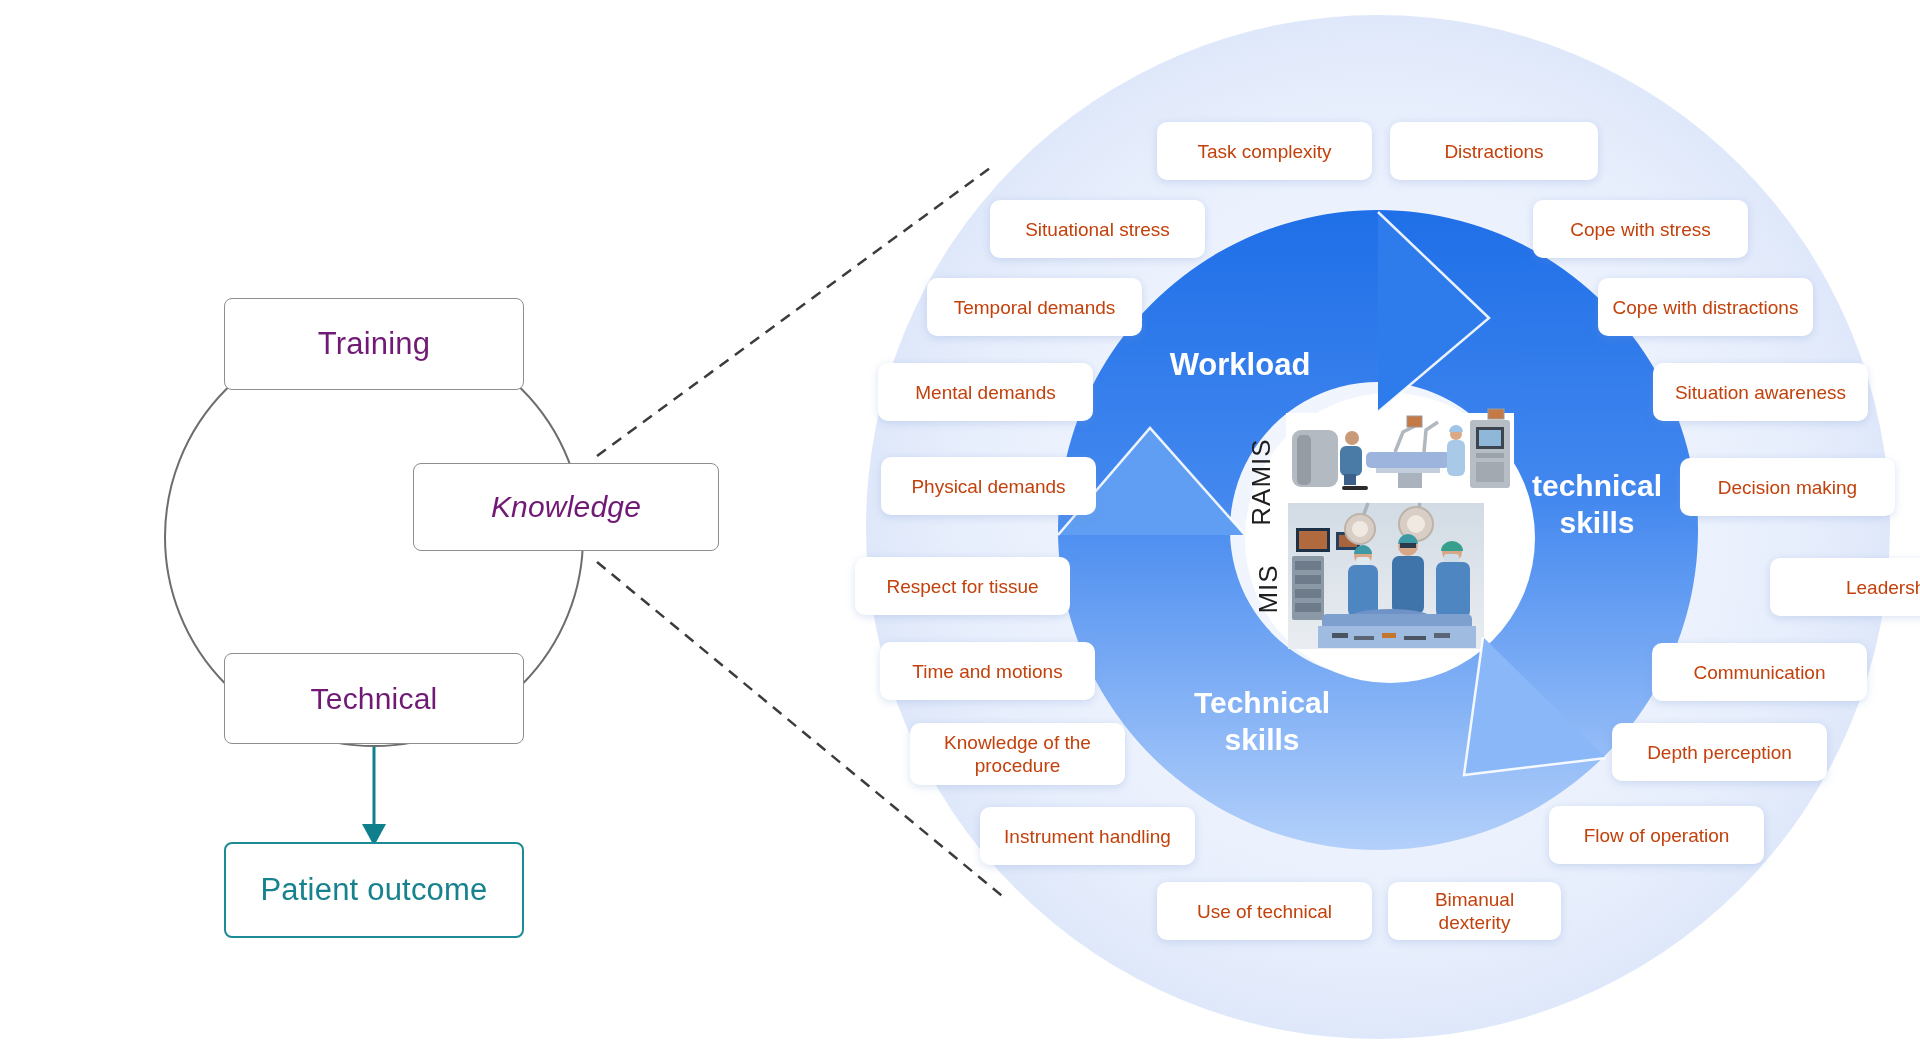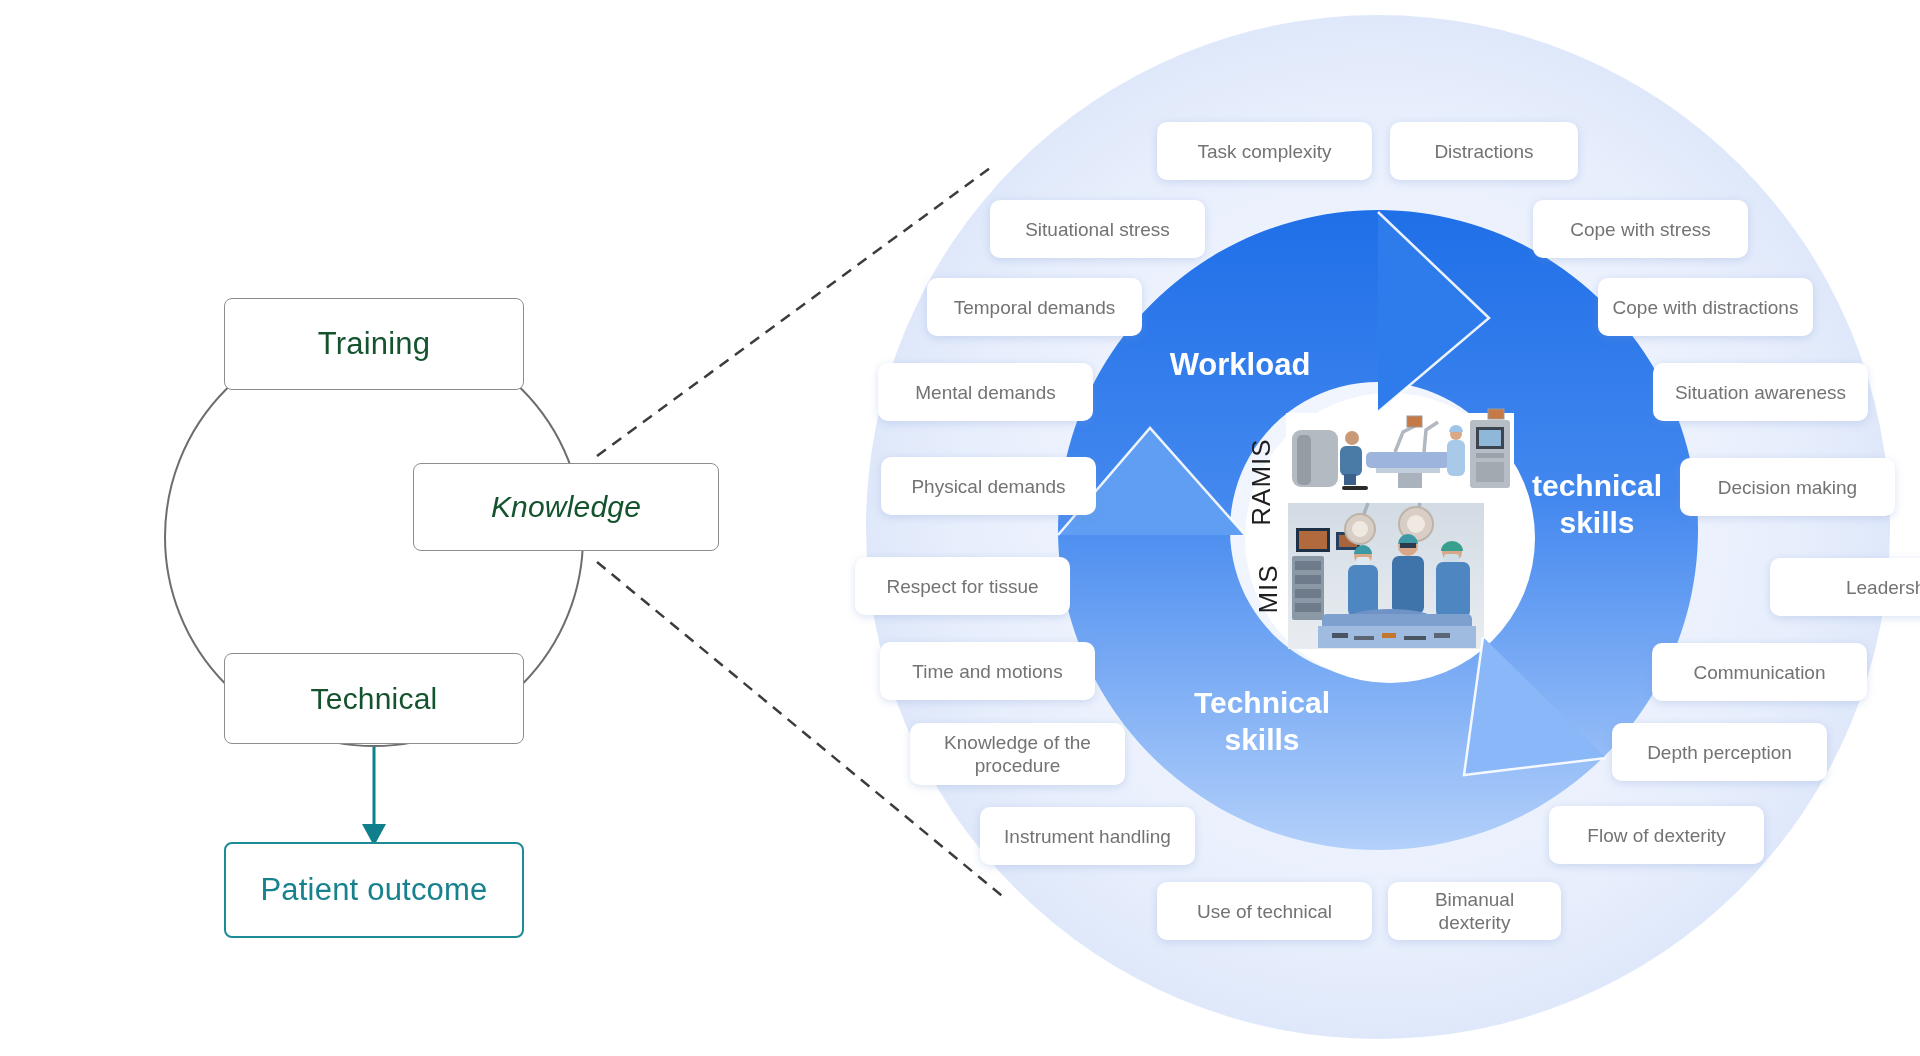--- a/index.html
+++ b/index.html
@@ -4,27 +4,27 @@
 <style>
   * { margin:0; padding:0; box-sizing:border-box; }
   html,body { width:1920px; height:1056px; background:#ffffff; overflow:hidden;
               font-family:"Liberation Sans", sans-serif; }
   #stage { position:relative; width:1920px; height:1056px; background:#fff; }
   #underlay { position:absolute; left:0; top:0; width:1920px; height:1056px; }
 
   
   .node { position:absolute; background:#fff; border:1.5px solid #8d8d8d; border-radius:8px;
           display:flex; align-items:center; justify-content:center;
-          font-size:30px; color:#14532d; letter-spacing:.2px; }
+          font-size:30px; color:#701a75; letter-spacing:.2px; }
   .node.teal { border-color:#1d8b96; color:#17828e; border-width:2px; }
 
   
   .chip { position:absolute; background:#ffffff; border-radius:10px;
           display:flex; align-items:center; justify-content:center; text-align:center;
-          font-size:19px; line-height:23px; color:#737373; padding:4px 10px;
+          font-size:19px; line-height:23px; color:#c2410c; padding:4px 10px;
           box-shadow:0 2px 8px rgba(120,150,210,.28); }
 
   
   .ring-label { position:absolute; color:#ffffff; font-weight:bold; font-size:30px;
                 line-height:37px; text-align:center; width:240px; }
 
   .vlabel { position:absolute; color:#1f1f1f; font-size:26px; letter-spacing:1px;
             transform:translate(-50%,-50%) rotate(-90deg); white-space:nowrap; }
 
   .ln { display:block; }
@@ -170,34 +170,34 @@
   <div class="ring-label" style="left:1142px; top:684px;">
       <span class="ln">Technical</span>
       <span class="ln">skills</span>
     </div>
 
   <span class="vlabel" style="left:1261px; top:482px;">RAMIS</span>
   <span class="vlabel" style="left:1268px; top:589px;">MIS</span>
 
   <div>
       <div class="chip" style="left: 1157px; top: 122px; width: 215px; height: 58px;">Task complexity</div>
-      <div class="chip" style="left: 1390px; top: 122px; width: 188px; height: 58px; text-align: right;">Distractions</div>
+      <div class="chip" style="left: 1390px; top: 122px; width: 208px; height: 58px; text-align: right;">Distractions</div>
       <div class="chip" style="left: 990px; top: 200px; width: 215px; height: 58px;">Situational stress</div>
       <div class="chip" style="left: 1533px; top: 200px; width: 215px; height: 58px;">Cope with stress</div>
       <div class="chip" style="left: 927px; top: 278px; width: 215px; height: 58px;">Temporal demands</div>
       <div class="chip" style="left: 1598px; top: 278px; width: 215px; height: 58px;">Cope with distractions</div>
       <div class="chip" style="left: 878px; top: 363px; width: 215px; height: 58px;">Mental demands</div>
       <div class="chip" style="left: 1653px; top: 363px; width: 215px; height: 58px;">Situation awareness</div>
       <div class="chip" style="left: 857px; top: 457px; width: 215px; height: 58px; margin-left: 24px;">Physical demands</div>
       <div class="chip" style="left: 1680px; top: 458px; width: 215px; height: 58px;">Decision making</div>
       <div class="chip" style="left: 855px; top: 557px; width: 215px; height: 58px;">Respect for tissue</div>
       <div class="chip" style="left: 1770px; top: 558px; width: 246px; height: 58px;">Leadership</div>
       <div class="chip" style="left: 880px; top: 642px; width: 215px; height: 58px;">Time and motions</div>
       <div class="chip" style="left: 1652px; top: 643px; width: 215px; height: 58px;">Communication</div>
       <div class="chip" style="left: 910px; top: 723px; width: 215px; height: 62px;">Knowledge of the procedure</div>
       <div class="chip" style="left: 1612px; top: 723px; width: 215px; height: 58px;">Depth perception</div>
       <div class="chip" style="left: 980px; top: 807px; width: 215px; height: 58px;">Instrument handling</div>
-      <div class="chip" style="left: 1549px; top: 806px; width: 215px; height: 58px;">Flow of dexterity</div>
+      <div class="chip" style="left: 1549px; top: 806px; width: 215px; height: 58px;">Flow of operation</div>
       <div class="chip" style="left: 1157px; top: 882px; width: 215px; height: 58px;">Use of technical</div>
       <div class="chip" style="left: 1388px; top: 882px; width: 173px; height: 58px;">Bimanual dexterity</div>
     </div>
 
 </div>
 
 </body></html>

